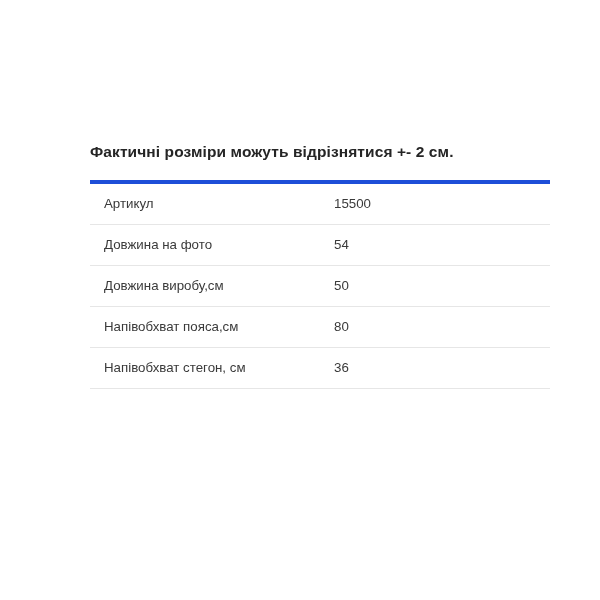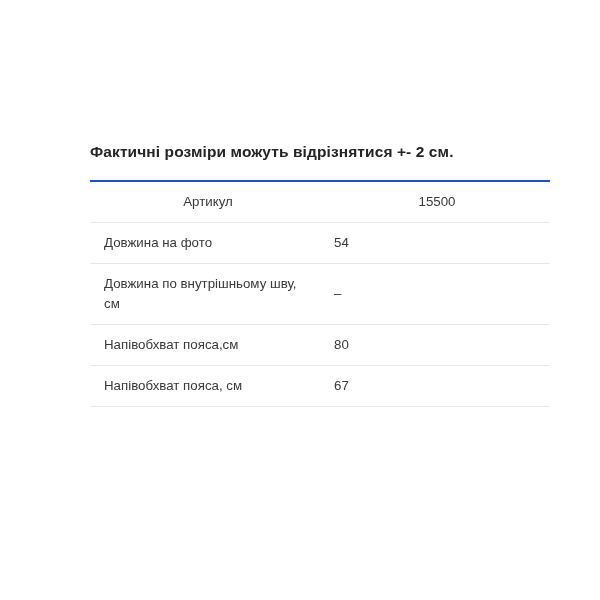--- a/index.html
+++ b/index.html
@@ -32,22 +32,21 @@
   }
   table.size-table {
     border-collapse: collapse;
     width: 414px;
     table-layout: fixed;
   }
   table.size-table tr {
     border-bottom: 1px solid #e6e6e6;
   }
   table.size-table tr:first-child {
-    border-top: 2px solid #1d4ed8;
-    text-align: center;
+    border-top: 4px solid #1d4ed8;
   }
   table.size-table td {
     font-size: 13.3px;
     line-height: 1.5;
     color: #3a3a3a;
     padding: 10px 10px 10px 14px;
     vertical-align: middle;
     border: none;
   }
   table.size-table td.label {
@@ -73,28 +72,28 @@
   <table class="size-table">
     <tbody>
       <tr>
         <td class="label">Артикул</td>
         <td class="value">15500</td>
       </tr>
       <tr>
         <td class="label">Довжина на фото</td>
         <td class="value">54</td>
       </tr>
-      <tr class="tall">
-        <td class="label">Довжина по внутрішньому шву, см</td>
-        <td class="value">–</td>
+      <tr>
+        <td class="label">Довжина виробу,см</td>
+        <td class="value">50</td>
       </tr>
       <tr>
         <td class="label">Напівобхват пояса,см</td>
         <td class="value">80</td>
       </tr>
       <tr>
-        <td class="label">Напівобхват пояса, см</td>
-        <td class="value">67</td>
+        <td class="label">Напівобхват стегон, см</td>
+        <td class="value">36</td>
       </tr>
     </tbody>
   </table>
 
 </div>
 
 </body></html>

